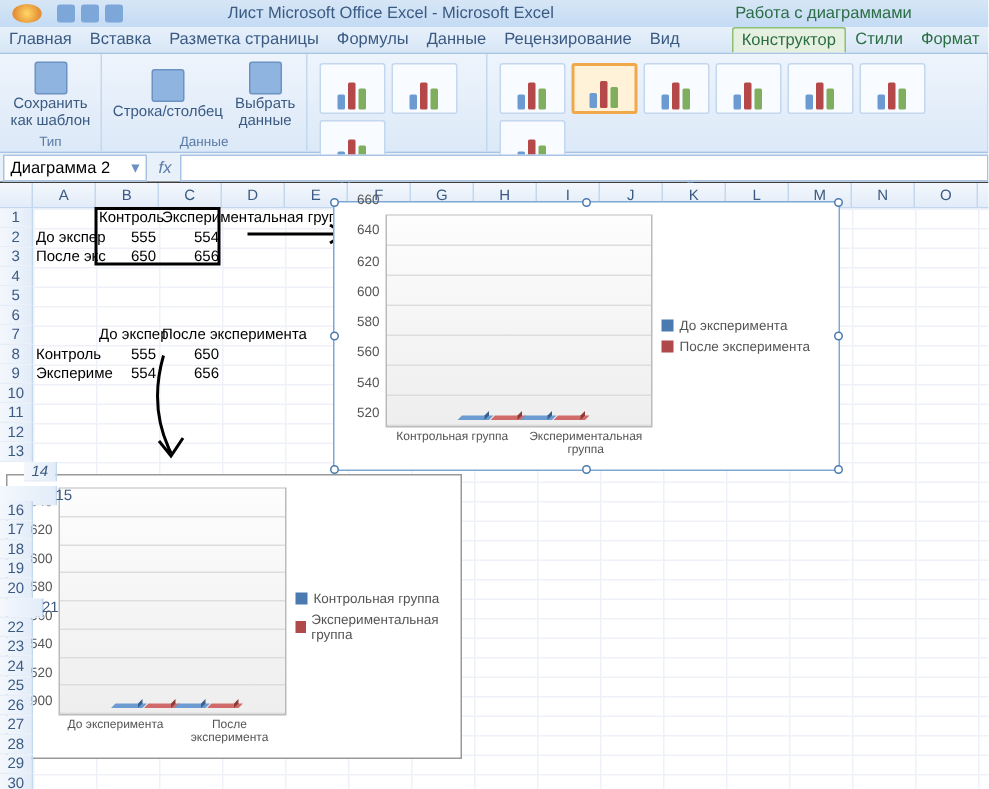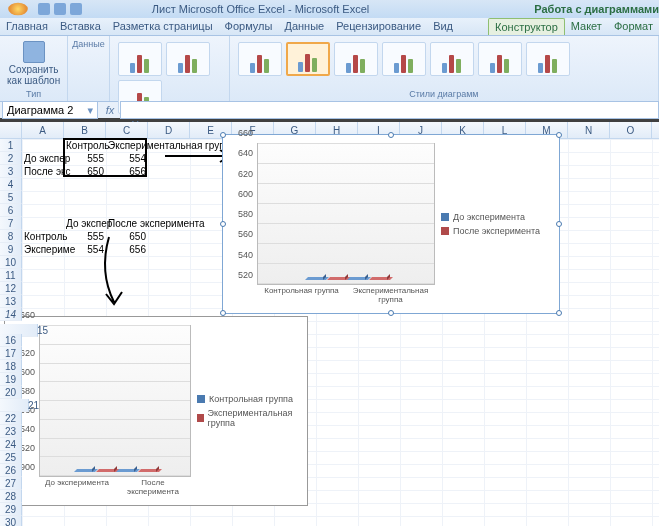--- a/index.html
+++ b/index.html
@@ -4,21 +4,21 @@
 <style>
 * { box-sizing: border-box; margin: 0; padding: 0; font-family: "Segoe UI", Tahoma, sans-serif; }
 body { background: #fff; width: 659px; height: 526px; overflow: hidden; font-size: 11px; }
 
 
 .titlebar { height: 18px; background: linear-gradient(#d7e6f6,#c3dbf4); display: flex; align-items: center; font-size: 11px; color: #3b5a82; }
 .titlebar .office-btn { width: 28px; height: 18px; background: radial-gradient(circle,#ffd966,#e69138 70%); border-radius: 50%; margin: 0 4px; transform: scale(.7); }
 .titlebar .qat { display: flex; gap: 4px; margin-left: 2px; }
 .titlebar .qat span { width: 12px; height: 12px; background: #7da7d9; border-radius: 2px; }
 .titlebar .title-main { flex: 1; text-align: center; }
-.titlebar .title-ctx { width: 220px; text-align: right; color: #2b6e43; font-weight: bold; }
+.titlebar .title-ctx { width: 220px; text-align: center; color: #2b6e43; }
 
 
 .tabs { height: 18px; background: linear-gradient(#e8f1fb,#d7e6f6); display: flex; font-size: 11px; color: #3b5a82; border-bottom: 1px solid #a8c3e4; }
 .tab { padding: 2px 6px; cursor: pointer; }
 .tab.ctx { color: #2b6e43; }
 .tab.active { background: #e6f0e0; border: 1px solid #8fbf72; border-bottom: none; color: #2b6e43; border-radius: 2px 2px 0 0; }
 
 
 .ribbon { height: 66px; background: linear-gradient(#eef4fc,#dce9f8); border-bottom: 1px solid #a8c3e4; display: flex; font-size: 10px; color: #3b5a82; }
 .rgroup { border-right: 1px solid #c3d7ee; padding: 2px 4px; display: flex; flex-direction: column; justify-content: space-between; }
@@ -28,21 +28,21 @@
 .rgroup .glabel { text-align: center; font-size: 9px; color: #5a7ba6; padding-top: 1px; }
 .gallery { display: flex; gap: 4px; padding: 4px; align-items: center; flex-wrap: wrap; }
 .gitem { width: 44px; height: 34px; background: #f8fbff; border: 1px solid #c3d7ee; border-radius: 2px; display: flex; align-items: flex-end; justify-content: center; gap: 2px; padding: 2px; cursor: pointer; }
 .gitem.sel { border: 2px solid #f0a84a; background: #fff2d9; }
 .gitem .b { width: 5px; border-radius: 1px; }
 .gitem .b1 { height: 10px; background: #6b9bd1; }
 .gitem .b2 { height: 18px; background: #b54848; }
 .gitem .b3 { height: 14px; background: #7fae5e; }
 
 
-.fbar { height: 20px; background: #e8f0fa; border-bottom: 4px solid #404040; display: flex; align-items: center; font-size: 11px; }
+.fbar { height: 20px; background: #e8f0fa; border-bottom: 1px solid #404040; display: flex; align-items: center; font-size: 11px; }
 .namebox { width: 96px; height: 18px; background: #fff; border: 1px solid #a8c3e4; margin: 0 2px; padding: 0 4px; display: flex; align-items: center; justify-content: space-between; }
 .namebox .dd { color: #6b92c2; }
 .fx { width: 20px; text-align: center; font-style: italic; color: #5a7ba6; }
 .finput { flex: 1; height: 18px; background: #fff; border: 1px solid #a8c3e4; }
 
 
 .grid { position: relative; background: #fff; height: 404px; overflow: hidden; }
 .colhdrs { display: flex; height: 17px; background: linear-gradient(#f4f8fd,#e2ecf8); border-bottom: 1px solid #c3d7ee; position: sticky; top: 0; }
 .ch { border-right: 1px solid #c3d7ee; text-align: center; font-size: 10px; color: #3b5a82; line-height: 17px; }
 .ch.corner { width: 22px; }
@@ -98,36 +98,47 @@
 <div class="tabs">
   <div class="tab">Главная</div>
   <div class="tab">Вставка</div>
   <div class="tab">Разметка страницы</div>
   <div class="tab">Формулы</div>
   <div class="tab">Данные</div>
   <div class="tab">Рецензирование</div>
   <div class="tab">Вид</div>
   <div style="flex:1"></div>
   <div class="tab ctx active">Конструктор</div>
-  <div class="tab ctx">Макет</div>
+  <div class="tab ctx">Стили</div>
   <div class="tab ctx">Формат</div>
 </div>
 
 <div class="ribbon">
   <div class="rgroup">
     <div class="btns">
       <div class="rbtn">
           <div class="ricon"></div>
           <span style="white-space:pre-line">Сохранить
 как шаблон</span>
         </div>
     </div>
     <div class="glabel">Тип</div>
   </div>
   <div class="rgroup">
+    <div class="btns">
+      <div class="rbtn">
+          <div class="ricon"></div>
+          <span>Строка/столбец</span>
+        </div>
+      <div class="rbtn">
+          <div class="ricon"></div>
+          <span style="white-space:pre-line">Выбрать
+данные</span>
+        </div>
+    </div>
     <div class="glabel">Данные</div>
   </div>
   <div class="rgroup" style="width:120px">
     <div class="gallery">
       <div class="gitem">
           <div class="b b1"></div>
           <div class="b b2"></div>
           <div class="b b3"></div>
         </div>
       <div class="gitem">
@@ -437,21 +448,21 @@
     <div class="rowhdr" style="position: absolute; top: 56px; left: 0px;">4</div>
     <div class="rowhdr" style="position: absolute; top: 69px; left: 0px;">5</div>
     <div class="rowhdr" style="position: absolute; top: 82px; left: 0px;">6</div>
     <div class="rowhdr" style="position: absolute; top: 95px; left: 0px;">7</div>
     <div class="rowhdr" style="position: absolute; top: 108px; left: 0px;">8</div>
     <div class="rowhdr" style="position: absolute; top: 121px; left: 0px;">9</div>
     <div class="rowhdr" style="position: absolute; top: 134px; left: 0px;">10</div>
     <div class="rowhdr" style="position: absolute; top: 147px; left: 0px;">11</div>
     <div class="rowhdr" style="position: absolute; top: 160px; left: 0px;">12</div>
     <div class="rowhdr" style="position: absolute; top: 173px; left: 0px;">13</div>
-    <div class="rowhdr" style="position: absolute; top: 186px; left: 0px; font-style: italic;">14</div>
+    <div class="rowhdr" style="position: absolute; top: 186px; left: 16px; font-style: italic;">14</div>
     <div class="rowhdr" style="position: absolute; top: 202px; left: 0px; padding-left: 37px;">15</div>
     <div class="rowhdr" style="position: absolute; top: 212px; left: 0px;">16</div>
     <div class="rowhdr" style="position: absolute; top: 225px; left: 0px;">17</div>
     <div class="rowhdr" style="position: absolute; top: 238px; left: 0px;">18</div>
     <div class="rowhdr" style="position: absolute; top: 251px; left: 0px;">19</div>
     <div class="rowhdr" style="position: absolute; top: 264px; left: 0px;">20</div>
     <div class="rowhdr" style="position: absolute; top: 277px; left: 0px; padding-left: 28px;">21</div>
     <div class="rowhdr" style="position: absolute; top: 290px; left: 0px;">22</div>
     <div class="rowhdr" style="position: absolute; top: 303px; left: 0px;">23</div>
     <div class="rowhdr" style="position: absolute; top: 316px; left: 0px;">24</div>

